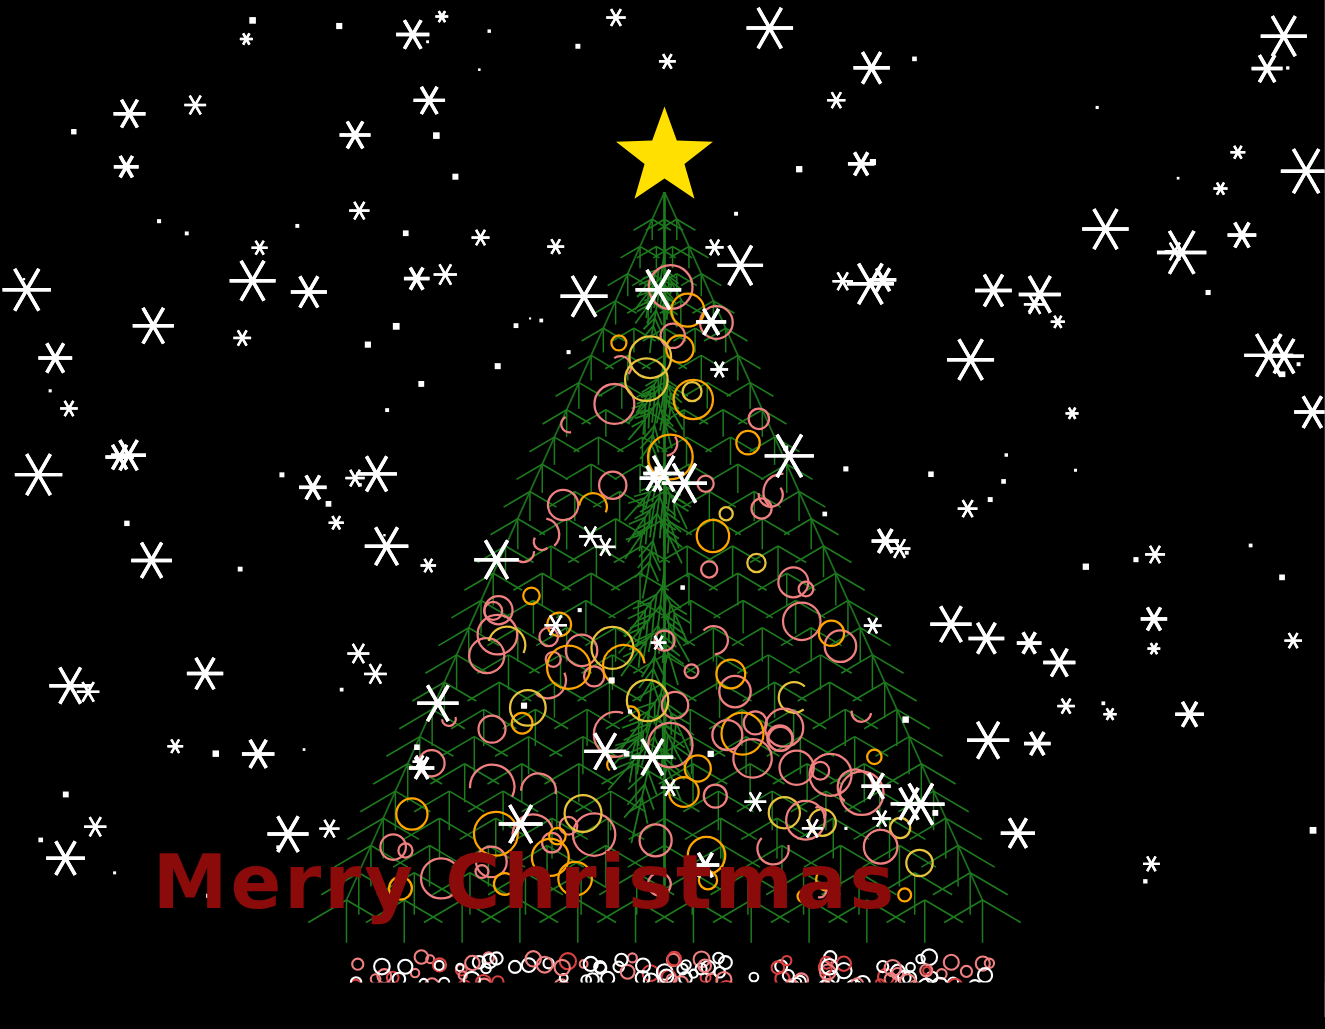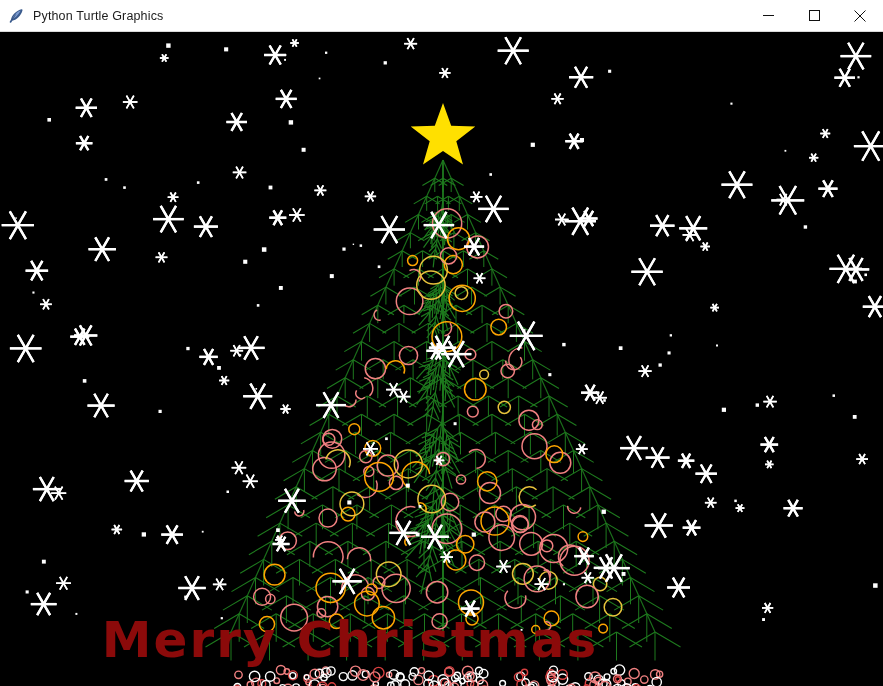--- a/index.html
+++ b/index.html
@@ -33,63 +33,37 @@
     width:46px;height:31px;display:flex;align-items:center;justify-content:center;
     background:#ffffff;border:0;padding:0;cursor:default;
   }
   .winbtn svg{display:block;}
   
   #canvas-wrap{
     position:relative;flex:1 1 auto;background:#000000;overflow:hidden;
   }
   #scene{position:absolute;inset:0;width:883px;height:655px;display:block;}
   #xmas-text{
-    position:absolute;left:0;top:583px;width:700px;
+    position:absolute;left:0;top:563px;width:700px;
     text-align:center;
     font-family:"DejaVu Sans", sans-serif;
     font-weight:700;
     font-size:50px;
     line-height:50px;
     letter-spacing:2px;
     color:#8b0a0a;
     user-select:none;
     white-space:nowrap;
   }
 </style>
 </head>
 <body>
 
 <div id="window">
 
-  <div id="titlebar">
-    <svg id="app-icon" viewBox="0 0 18 18">
-      <path d="M14.5 2.2C12.4 2.6 9.6 4.1 7.3 6.6c-1.9 2-3 4.2-3.4 6.1l-1.1 1.7c-.3.4-.2.9.2 1.2.4.3.9.2 1.2-.2l1.1-1.7c1.9-.3 4-1.4 5.9-3.2 2.4-2.3 3.9-5.1 4.3-7.2.1-.6-.4-1-1-1z" fill="#3a5a8c"></path>
-      <path d="M13.6 3.6c-1.6.5-3.6 1.8-5.3 3.6C6.8 8.7 5.9 10.4 5.5 11.8c1.3-.5 2.9-1.5 4.3-2.9 1.8-1.7 3.2-3.7 3.8-5.3z" fill="#7b9bd1"></path>
-      <path d="M5.2 12.6l3.5-5.1" stroke="#2b3f63" stroke-width="0.7" fill="none"></path>
-    </svg>
-    <span id="title-text">Python Turtle Graphics</span>
-
-    <div id="winbtns">
-      <button class="winbtn" title="Minimize">
-        <svg width="11" height="11" viewBox="0 0 11 11">
-          <path d="M0 5.5 H11" stroke="#111" stroke-width="1"></path>
-        </svg>
-      </button>
-      <button class="winbtn" title="Maximize">
-        <svg width="11" height="11" viewBox="0 0 11 11">
-          <rect x="0.5" y="0.5" width="10" height="10" fill="none" stroke="#111" stroke-width="1"></rect>
-        </svg>
-      </button>
-      <button class="winbtn close" title="Close">
-        <svg width="12" height="12" viewBox="0 0 12 12">
-          <path d="M0.5 0.5 L11.5 11.5 M11.5 0.5 L0.5 11.5" stroke="#111" stroke-width="1"></path>
-        </svg>
-      </button>
-    </div>
-  </div>
 
   <div id="canvas-wrap">
     <svg id="scene" viewBox="0 0 883 655">
       <rect x="0" y="0" width="883" height="655" fill="#000000"></rect>
       <g id="g-tree">
           <line x1="443" y1="128" x2="443" y2="600" stroke="#1e7a1e" stroke-width="1.8"></line>
           <line x1="434.8" y1="146.2" x2="422.4" y2="153.5" stroke="#1e7a1e" stroke-width="1.1"></line>
           <line x1="434.8" y1="146.2" x2="447.3" y2="153.5" stroke="#1e7a1e" stroke-width="1.1"></line>
           <line x1="434.8" y1="146.2" x2="434.8" y2="160.0" stroke="#1e7a1e" stroke-width="1"></line>
           <line x1="443.0" y1="146.2" x2="430.6" y2="153.5" stroke="#1e7a1e" stroke-width="1.1"></line>

